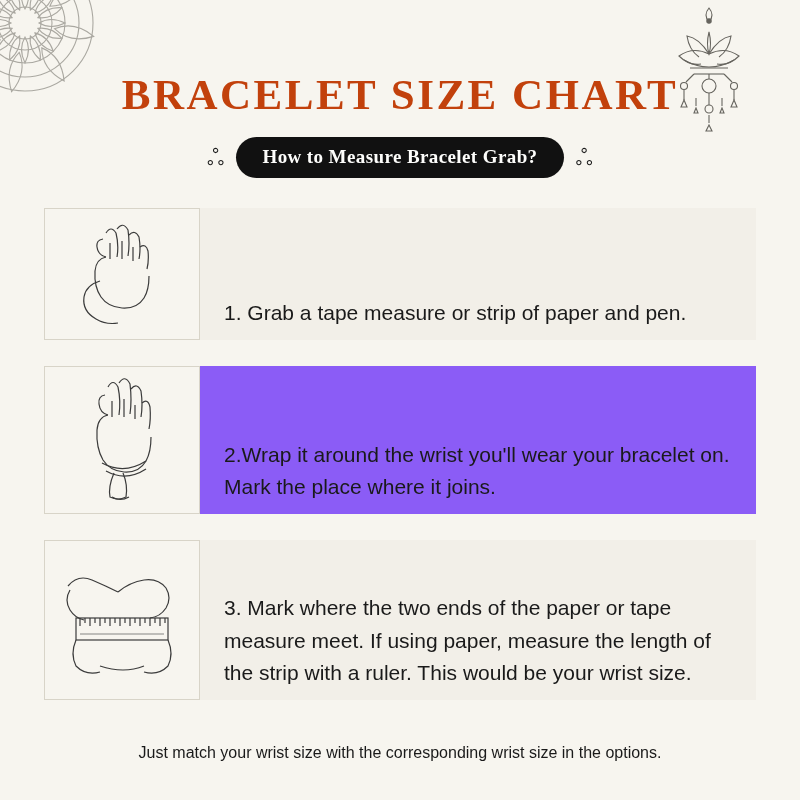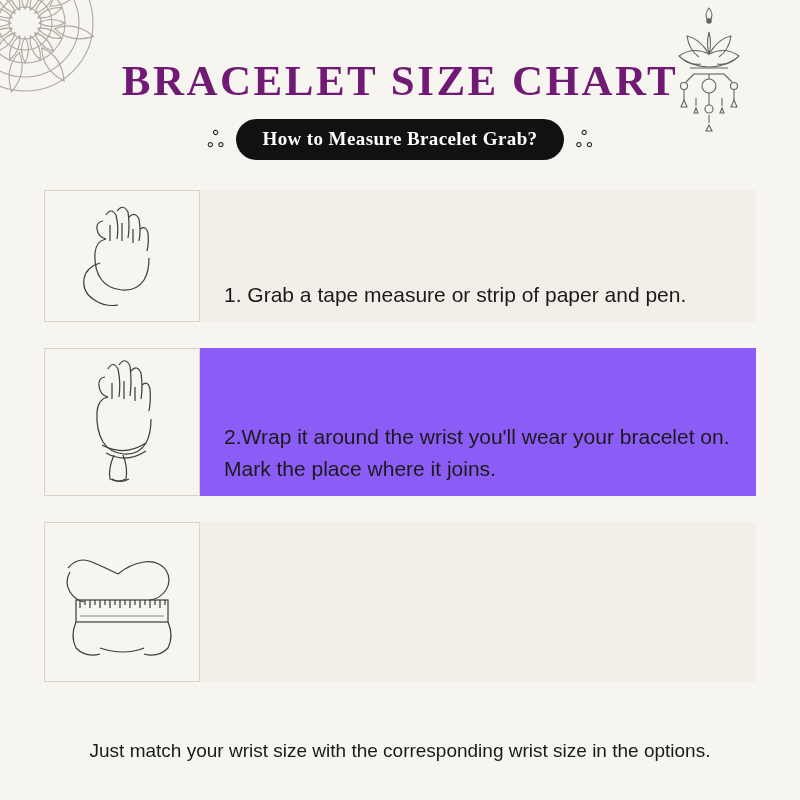--- a/index.html
+++ b/index.html
@@ -32,28 +32,28 @@
     top: 2px;
     right: 36px;
     width: 110px;
     height: 140px;
     opacity: .85;
     pointer-events: none;
   }
 
   
   .title {
-    margin: 4px;
+    margin: 18px;
     padding-top: 52px;
     text-align: center;
     font-family: "Liberation Serif", serif;
     font-size: 43px;
     letter-spacing: 2.5px;
     font-weight: 700;
-    color: #701a75;
+    color: #c2410c;
   }
 
   .subtitle-row {
     margin-top: 14px;
     display: flex;
     align-items: center;
     justify-content: center;
     gap: 12px;
   }
 
@@ -115,21 +115,21 @@
     line-height: 1.55;
     color: #1a1a1a;
   }
 
   .footer-note {
     position: absolute;
     left: 0;
     right: 0;
     bottom: 38px;
     text-align: center;
-    font-size: 19px;
+    font-size: 16px;
     color: #1a1a1a;
   }
 </style>
 </head>
 <body>
 
 <svg class="mandala-corner" viewBox="0 0 170 170" fill="none" stroke="#6c6a62" stroke-width="1.1">
   <circle cx="85" cy="85" r="16"></circle>
   <circle cx="85" cy="85" r="27"></circle>
   <circle cx="85" cy="85" r="40"></circle>
@@ -298,17 +298,18 @@
         <path d="M64 32 q12 -10 26 -12 q14 -2 22 8"></path>
         <path d="M112 28 q6 10 0 20 q-6 9 -16 10"></path>
         <rect x="22" y="58" width="92" height="22"></rect>
         <path d="M26 58 v8 M31 58 v5 M36 58 v8 M41 58 v5 M46 58 v8 M51 58 v5 M56 58 v8 M61 58 v5 M66 58 v8 M71 58 v5 M76 58 v8 M81 58 v5 M86 58 v8 M91 58 v5 M96 58 v8 M101 58 v5 M106 58 v8 M111 58 v5"></path>
         <path d="M26 74 h84" stroke-width="0.6"></path>
         <path d="M22 80 q-6 14 0 26 q10 10 24 6"></path>
         <path d="M114 80 q6 14 0 26 q-10 10 -24 6"></path>
         <path d="M46 106 q24 8 44 0"></path>
       </svg>
     </div>
+    <div class="step-text">3. Mark where the two ends of the paper or tape measure meet. If using paper, measure the length of the strip with a ruler. This would be your wrist size.</div>
   </div>
 
 </div>
 
 <div class="footer-note">Just match your wrist size with the corresponding wrist size in the options.</div>
 
 </body></html>

